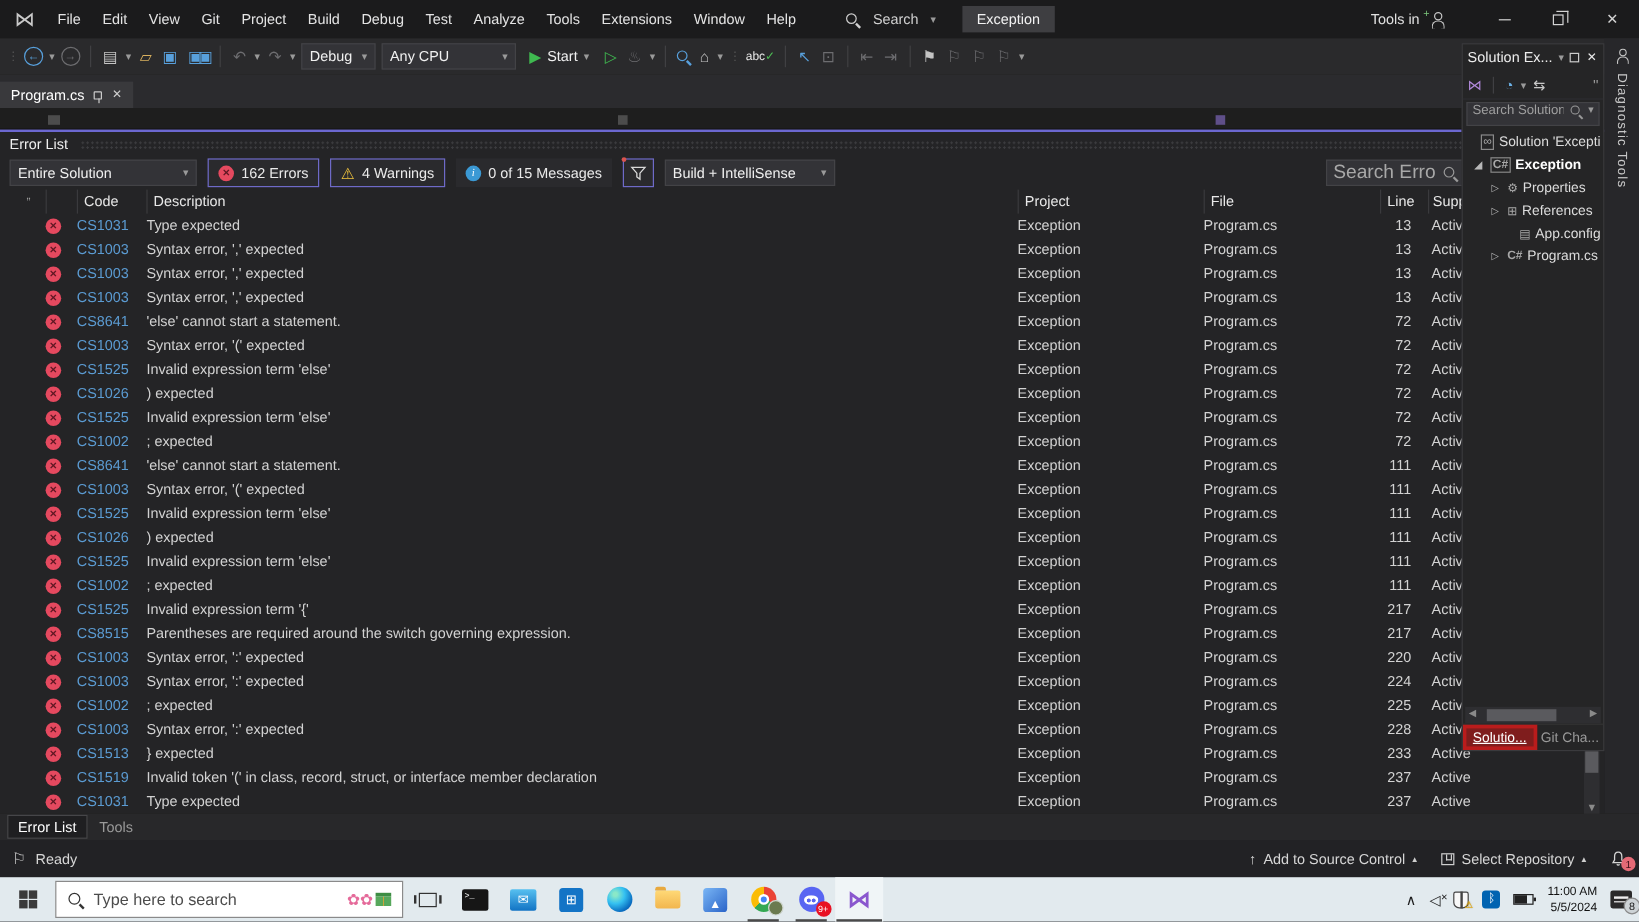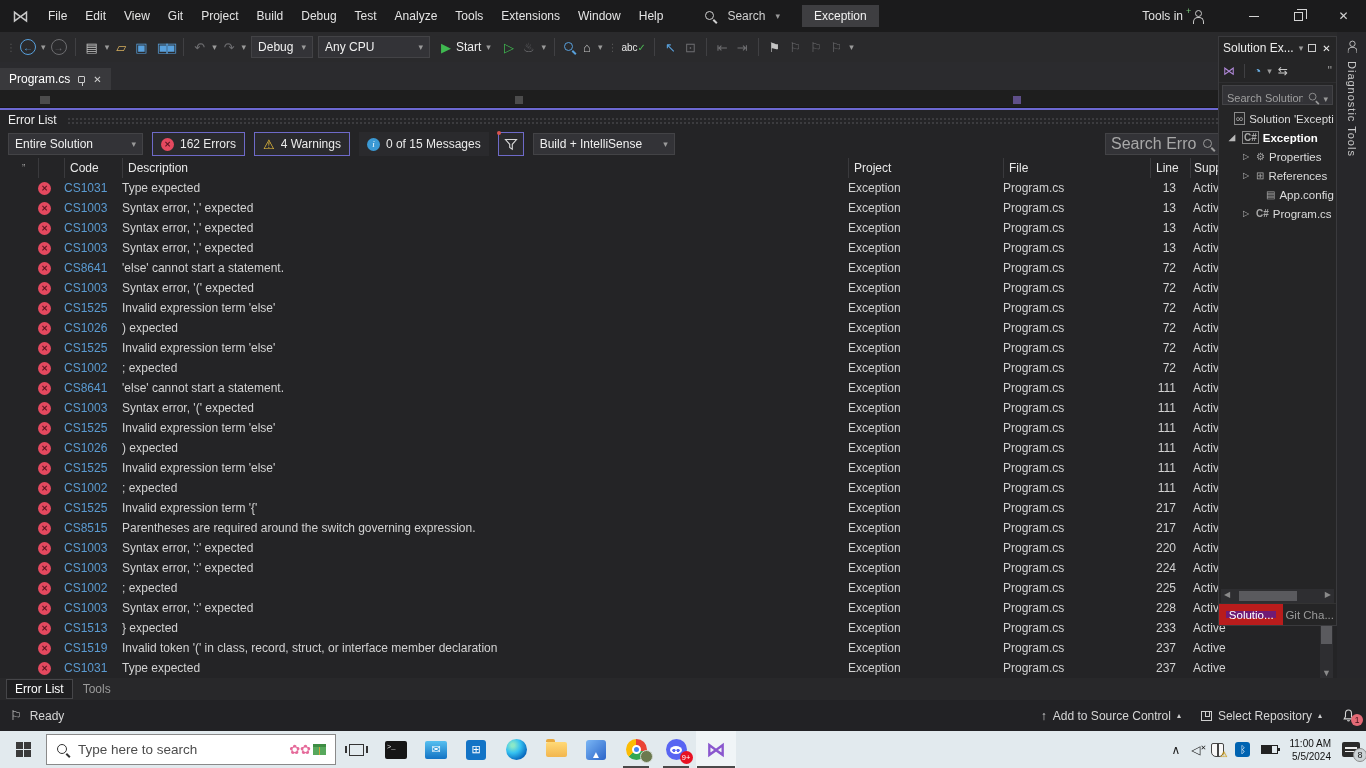--- a/index.html
+++ b/index.html
@@ -87,38 +87,38 @@
   #el-vscroll .thumb { position:absolute; left:1px; right:1px; top:432px; height:52px; background:#5a5a5e; }
   #el-vscroll .sb-arrow { position:absolute; left:0; right:0; bottom:2px; text-align:center; color:#8a8a8a; font-size:9px; }
 
   
   #solexp { right:29px; top:36px; width:119px; height:590px; background:#252526; border:1px solid #3a3a3d; z-index:30; display:flex; flex-direction:column; overflow:hidden; }
   .se-title { height:22px; display:flex; align-items:center; padding:0 4px; color:#ededed; gap:5px; white-space:nowrap; }
   .se-title .x { margin-left:1px; }
   .se-restore { width:8px; height:8px; border:1px solid #ccc; display:inline-block; }
   .se-tools { height:24px; display:flex; align-items:center; gap:6px; padding:0 4px; color:#c8c8c8; border-bottom:1px solid #2e2e30; }
   .se-tools .purp { color:#b088d8; }
-  .se-search { margin:2px 3px; height:20px; background:#333337; border:1px solid #434346; display:flex; align-items:flex-end; gap:4px; padding:0 4px; color:#9f9f9f; }
+  .se-search { margin:2px 3px; height:20px; background:#333337; border:1px solid #434346; display:flex; align-items:flex-start; gap:4px; padding:0 4px; color:#9f9f9f; }
   .se-search input { background:transparent; border:none; outline:none; width:76px; color:#9f9f9f; font-size:11px; font-family:inherit; }
   .se-search input::placeholder { color:#9f9f9f; opacity:1; }
   .se-tree { flex:1; padding-top:2px; overflow:hidden; }
   .se-item { height:19px; display:flex; align-items:center; gap:4px; white-space:nowrap; color:#dcdcdc; font-size:11.5px; }
   .se-item .exp { width:9px; flex:none; font-size:8px; color:#b8b8b8; }
   .se-item .sico { flex:none; font-size:10px; color:#a8a8a8; }
   .bold { font-weight:bold; color:#fff; }
   .ico-sol { color:#9b8ce0; border:1px solid #8a8a8a; font-size:8px; padding:0 1px; }
   .ico-cs, .ico-cs2 { color:#5fb85f; font-size:8px; font-weight:bold; }
   .ico-cs { border:1px solid #888; padding:0 1px; }
   .ico-wrench { color:#c0c0c0; font-size:11px; }
   .se-hscroll { height:14px; margin:0 2px; background:#2e2e31; position:relative; }
   .se-hscroll .thumb { position:absolute; top:2px; bottom:2px; left:18px; width:58px; background:#5a5a5e; }
   .se-hscroll .a { position:absolute; top:1px; color:#8a8a8a; font-size:8px; }
   .se-tabs { height:22px; display:flex; align-items:stretch; border-top:1px solid #333; }
   .se-tab { flex:1; display:flex; align-items:center; justify-content:center; color:#9a9a9a; white-space:nowrap; font-size:11.5px; padding:0 2px; }
-  .se-tab.active { border:7px solid #b91c1c; color:#fff; background:#701a75; }
+  .se-tab.active { border:3px solid #b91c1c; color:#fff; background:#7f1d1d;text-decoration:underline; }
 
   
   #rstrip { right:0; top:32px; width:29px; height:646px; background:#27272a; display:flex; flex-direction:column; align-items:center; padding-top:8px; gap:8px; }
   .vtext { writing-mode:vertical-rl; color:#c8c8c8; font-size:11px; letter-spacing:1px; }
 
   
   #bottomtabs { left:0; top:678px; width:1366px; height:22px; background:#28282a; display:flex; align-items:center; padding-left:6px; gap:2px; }
   .btab { padding:2px 8px; color:#9a9a9a; }
   .btab.active { border:1px solid #464649; background:#1f1f21; color:#fff; }
 
@@ -292,21 +292,21 @@
   <span class="frag" style="left:515px; top:6px; width:8px; height:8px;"></span>
   <span class="frag" style="left:1013px; top:6px; width:8px; height:8px; background:#8a6fd0"></span>
 </div>
 
 <div id="errorlist" class="abs">
   <div class="el-title">
     <span>Error List</span>
     <span class="el-grip"></span>
   </div>
   <div class="el-toolbar">
-    <div class="vs-select" style="width:135px; justify-content:space-between">
+    <div class="vs-select" style="width:156px; justify-content:space-between">
       <span>Entire Solution</span>
       <span class="caret">▾</span>
     </div>
     <div class="el-btn toggled">
       <span class="err-ico">✕</span>
       <span>162 Errors</span>
     </div>
     <div class="el-btn toggled">
       <span class="warn-ico">⚠</span>
       <span>4 Warnings</span>

